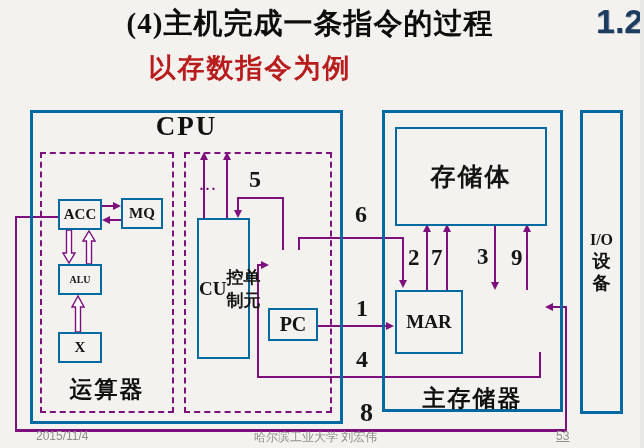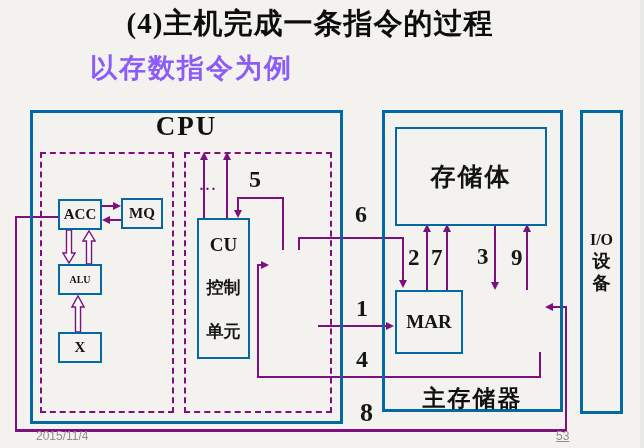--- a/index.html
+++ b/index.html
@@ -2,22 +2,22 @@
 <html><head>
 <meta charset="utf-8">
 <style>
   html,body{margin:0;padding:0;}
   body{width:644px;height:448px;background:#e8e8e6;font-family:"Liberation Serif",serif;}
   #slide{position:relative;width:640px;height:448px;background:#f3f2ef;overflow:hidden;}
 
   
   .title{position:absolute;left:90px;top:4px;width:440px;text-align:center;
          font-size:29px;font-weight:bold;color:#0d0d0d;letter-spacing:1px;}
-  .subtitle{position:absolute;left:90px;top:50px;width:320px;
-         font-size:27px;font-weight:bold;color:#8b5cf6;letter-spacing:2px;}
+  .subtitle{position:absolute;left:90px;top:50px;width:320px;text-align:center;
+         font-size:27px;font-weight:bold;color:#b91c1c;letter-spacing:2px;}
   .badge{position:absolute;left:596px;top:2px;font-size:34px;font-weight:bold;
          color:#1c3c60;font-family:"Liberation Sans",sans-serif;
          text-shadow:1px 1px 0 #b9bec4;}
 
   
   .box{position:absolute;border:2px solid #0369a1;box-sizing:border-box;
        display:flex;align-items:center;justify-content:center;
        font-weight:bold;color:#141414;}
   .thick{border-width:3px;}
   .dash{position:absolute;border:2px dashed #7d107d;box-sizing:border-box;}
@@ -28,21 +28,21 @@
   .d-alu{left:40px;top:152px;width:134px;height:261px;}
   .d-ctl{left:184px;top:152px;width:148px;height:261px;}
 
   .cpu-title{position:absolute;left:30px;top:111px;width:313px;text-align:center;
              font-size:27px;font-weight:bold;color:#101010;letter-spacing:2px;}
 
   .b-acc{left:58px;top:199px;width:44px;height:31px;font-size:15px;}
   .b-mq {left:121px;top:198px;width:42px;height:31px;font-size:15px;}
   .b-alu{left:58px;top:264px;width:44px;height:31px;font-size:10px;}
   .b-x  {left:58px;top:332px;width:44px;height:31px;font-size:15px;}
-  .b-cu {left:197px;top:218px;width:53px;height:141px;flex-direction:column;
+  .b-cu {left:197px;top:218px;width:53px;height:141px;flex-direction:row;
          justify-content:space-around;font-size:17px;padding:4px 0;}
   .b-ir {left:268px;top:250px;width:50px;height:32px;font-size:20px;}
   .b-pc {left:268px;top:308px;width:50px;height:33px;font-size:20px;}
   .b-bank{left:395px;top:127px;width:152px;height:99px;font-size:25px;letter-spacing:2px;}
   .b-mar{left:395px;top:290px;width:68px;height:64px;font-size:19px;font-family:Liberation Serif, serif;}
   .b-mdr{left:472px;top:290px;width:73px;height:64px;font-size:19px;}
 
   .zone-label{position:absolute;font-size:23px;font-weight:bold;color:#101010;
               text-align:center;letter-spacing:2px;}
   .l-alu{left:40px;top:374px;width:134px;}
@@ -73,20 +73,21 @@
   .f-credit{left:254px;}
   .f-page{left:556px;text-decoration:underline;}
 </style>
 </head>
 <body>
 
 <div id="slide">
 
   <div class="title">(4)主机完成一条指令的过程</div>
   <div class="subtitle">以存数指令为例</div>
+  <div class="badge">1.2</div>
 
   <div class="ln" style="left:15px;top:216px;width:43px;height:2px;"></div>
   <div class="ln" style="left:15px;top:216px;width:2px;height:215px;"></div>
   <div class="ln" style="left:15px;top:429px;width:552px;height:3px;"></div>
   <div class="ln" style="left:565px;top:306px;width:2px;height:125px;"></div>
   <div class="ln" style="left:550px;top:306px;width:16px;height:2px;"></div>
   <div class="ah ah-left" style="left:545px;top:303px;"></div>
 
   <div class="ln" style="left:539px;top:352px;width:2px;height:26px;"></div>
   <div class="ln" style="left:257px;top:376px;width:284px;height:2px;"></div>
@@ -147,21 +148,23 @@
   <div class="box b-mq">MQ</div>
   <div class="box b-acc">ACC</div>
   <div class="box b-alu">ALU</div>
   <div class="box b-x">X</div>
 
   <div class="box b-cu">
     <span style="font-size:19px;">CU</span>
     <span>控制</span>
     <span>单元</span>
   </div>
+  <div class="box b-pc">PC</div>
 
+  <div class="zone-label l-alu">运算器</div>
 
   <div class="box thick mem-box"></div>
   <div class="box b-bank">存储体</div>
   <div class="box b-mar">MAR</div>
   <div class="zone-label l-mem">主存储器</div>
 
   <div class="box thick io-box">
     <span class="io-t io-1">I/O</span>
     <span class="io-t io-2">设</span>
     <span class="io-t io-2">备</span>
@@ -171,15 +174,16 @@
   <div class="num" style="left:355px;top:201px;">6</div>
   <div class="num" style="left:356px;top:295px;">1</div>
   <div class="num" style="left:356px;top:346px;">4</div>
   <div class="num" style="left:360px;top:398px;font-size:26px;">8</div>
   <div class="num" style="left:408px;top:245px;font-size:23px;">2</div>
   <div class="num" style="left:431px;top:245px;font-size:23px;">7</div>
   <div class="num" style="left:477px;top:244px;font-size:23px;">3</div>
   <div class="num" style="left:511px;top:245px;font-size:23px;">9</div>
 
   <div class="foot f-date">2015/11/4</div>
+  <div class="foot f-credit">哈尔滨工业大学 刘宏伟</div>
   <div class="foot f-page">53</div>
 
 </div>
 
 </body></html>

